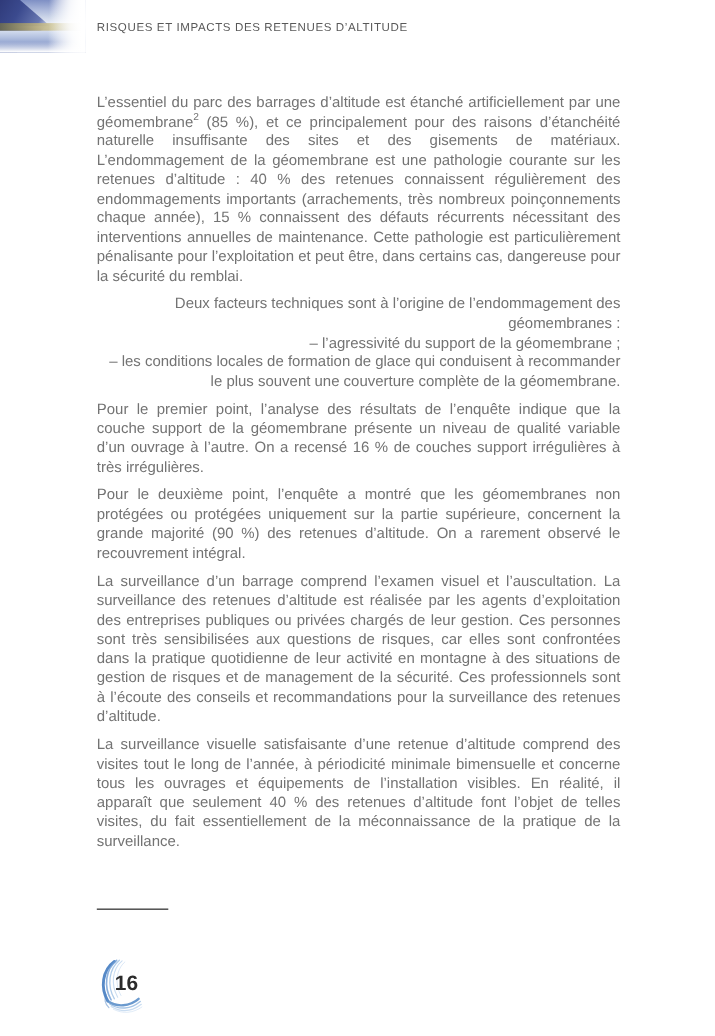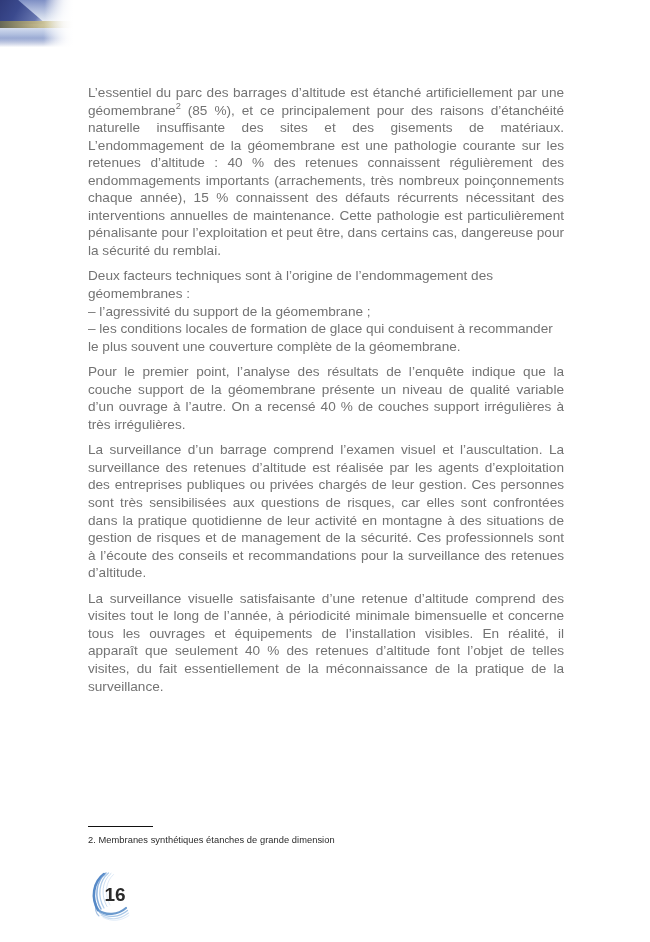--- a/index.html
+++ b/index.html
@@ -143,21 +143,21 @@
   .para {
     font-size: 13.6px;
     line-height: 17.55px;
     text-align: justify;
     text-justify: inter-word;
     margin: 0 0 8px 0;
     color: #737373;
     hyphens: none;
   }
   .para:last-child { margin-bottom: 0; }
-  .para.left { text-align: left; }
+  .para.left { text-align: right; }
   .para sup {
     font-size: 0.68em;
     vertical-align: super;
     line-height: 0;
   }
 
   
   #footnote-block {
     position: absolute;
     left: 88px;
@@ -210,33 +210,34 @@
   <div id="header-photo">
     <div class="sky"></div>
     <div class="mountain-left"></div>
     <div class="mountain-left2"></div>
     <div class="shore"></div>
     <div class="shore-reflect"></div>
     <div class="water"></div>
     <div class="fade-right"></div>
     <div class="fade-bottom"></div>
   </div>
+  <div id="running-head">RISQUES ET IMPACTS DES RETENUES D’ALTITUDE</div>
 </div>
 
 <div id="content">
   <p class="para">L’essentiel du parc des barrages d’altitude est étanché artificiellement par une géomembrane<sup>2</sup> (85 %), et ce principalement pour des raisons d’étanchéité naturelle insuffisante des sites et des gisements de matériaux. L’endommagement de la géomembrane est une pathologie courante sur les retenues d’altitude : 40 % des retenues connaissent régulièrement des endommagements importants (arrachements, très nombreux poinçonnements chaque année), 15 % connaissent des défauts récurrents nécessitant des interventions annuelles de maintenance. Cette pathologie est particulièrement pénalisante pour l’exploitation et peut être, dans certains cas, dangereuse pour la sécurité du remblai.</p>
   <p class="para left">Deux facteurs techniques sont à l’origine de l’endommagement des géomembranes :<br>– l’agressivité du support de la géomembrane ;<br>– les conditions locales de formation de glace qui conduisent à recommander le plus souvent une couverture complète de la géomembrane.</p>
-  <p class="para">Pour le premier point, l’analyse des résultats de l’enquête indique que la couche support de la géomembrane présente un niveau de qualité variable d’un ouvrage à l’autre. On a recensé 40 % de couches support irrégulières à très irrégulières.</p>
+  <p class="para">Pour le premier point, l’analyse des résultats de l’enquête indique que la couche support de la géomembrane présente un niveau de qualité variable d’un ouvrage à l’autre. On a recensé 16 % de couches support irrégulières à très irrégulières.</p>
+  <p class="para">Pour le deuxième point, l’enquête a montré que les géomembranes non protégées ou protégées uniquement sur la partie supérieure, concernent la grande majorité (90 %) des retenues d’altitude. On a rarement observé le recouvrement intégral.</p>
   <p class="para">La surveillance d’un barrage comprend l’examen visuel et l’auscultation. La surveillance des retenues d’altitude est réalisée par les agents d’exploitation des entreprises publiques ou privées chargés de leur gestion. Ces personnes sont très sensibilisées aux questions de risques, car elles sont confrontées dans la pratique quotidienne de leur activité en montagne à des situations de gestion de risques et de management de la sécurité. Ces professionnels sont à l’écoute des conseils et recommandations pour la surveillance des retenues d’altitude.</p>
   <p class="para">La surveillance visuelle satisfaisante d’une retenue d’altitude comprend des visites tout le long de l’année, à périodicité minimale bimensuelle et concerne tous les ouvrages et équipements de l’installation visibles. En réalité, il apparaît que seulement 40 % des retenues d’altitude font l’objet de telles visites, du fait essentiellement de la méconnaissance de la pratique de la surveillance.</p>
 </div>
 
 <div id="footnote-block">
   <div id="footnote-rule"></div>
-  <div id="footnote-text">2. Membranes synthétiques étanches de grande dimension</div>
 </div>
 
 <div id="folio">
   <svg width="56" height="56" viewBox="0 0 56 56">
     <g fill="none" stroke-linecap="round">
       <path d="M20 6 C9 14, 7 30, 14 42" stroke="#4d83c4" stroke-width="2.6" opacity="0.95"></path>
       <path d="M22 5 C12 13, 10 29, 17 41" stroke="#6f9ed4" stroke-width="1.5" opacity="0.8"></path>
       <path d="M24.5 5 C15 13, 13 28, 20 40" stroke="#8fb6e0" stroke-width="1.2" opacity="0.7"></path>
       <path d="M27 5.5 C18 13, 16.5 27, 23 38.5" stroke="#a9c8e9" stroke-width="1" opacity="0.62"></path>
       <path d="M29.5 6.5 C21.5 13.5, 20 26.5, 26 37" stroke="#bcd4ee" stroke-width="0.9" opacity="0.55"></path>

